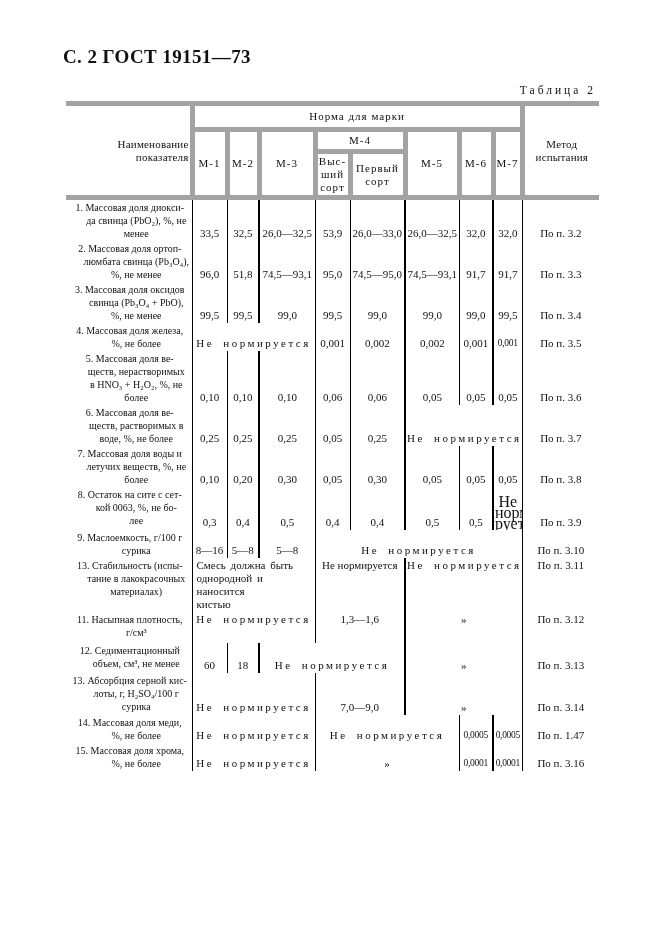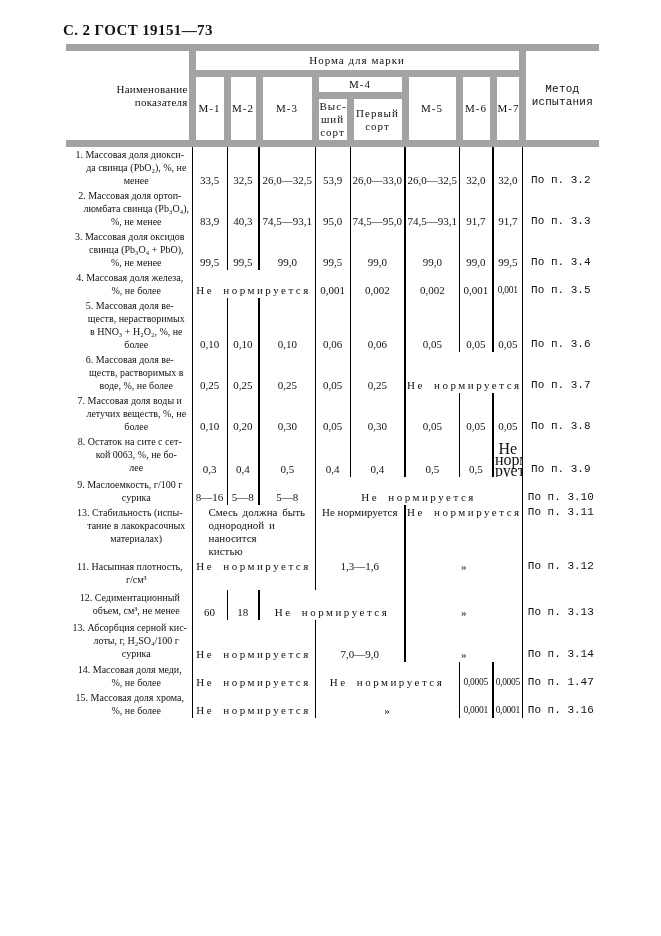--- a/index.html
+++ b/index.html
@@ -1,47 +1,48 @@
 <!DOCTYPE html>
 <html><head>
 <meta charset="utf-8">
 <style>
   html,body{margin:0;padding:0;background:#888;}
   .sheet{position:relative;width:661px;height:936px;background:#fff;color:#111;
          font-family:"Liberation Serif","DejaVu Serif","DejaVu Sans",serif;overflow:hidden;}
   .content{margin-left:63px;width:535px;}
-  .page-header{padding-top:22px;font-size:15px;font-weight:bold;letter-spacing:.4px;}
+  .page-header{padding-top:46px;font-size:19px;font-weight:bold;letter-spacing:.4px;}
   .caption{margin-top:16px;text-align:right;font-size:11.5px;letter-spacing:3px;padding-right:2px;}
   table{border-collapse:collapse;table-layout:fixed;width:532px;margin-top:5px;margin-left:3px;
         border-top:3px solid #000;font-size:11px;line-height:13px;}
   col.c-name{width:126px;} col.c-m1{width:35px;} col.c-m2{width:32px;} col.c-m3{width:56px;}
   col.c-hs{width:35px;} col.c-fs{width:55px;} col.c-m5{width:54px;} col.c-m6{width:34px;}
   col.c-m7{width:29px;} col.c-met{width:77px;}
   td{padding:1px 1px;vertical-align:bottom;text-align:center;white-space:pre-line;
      border-left:1px solid #000;border-right:1px solid #000;border-top:0;border-bottom:0;
      overflow:hidden;}
-  thead td{border:7px solid #a3a3a3;vertical-align:middle;letter-spacing:1px;}
+  thead td{border:5px solid #a3a3a3;vertical-align:middle;letter-spacing:1px;}
   thead{border-bottom:2px solid #000;}
   thead td.hname,thead td.hmet{letter-spacing:.2px;}
-  td.noL{border-left:none;text-align:right;} td.noR{border-right:none;font-family:Liberation Mono, monospace;}
+  td.noL{border-left:none;text-align:right;} td.noR{border-right:none;}
   td.tl{border-left-width:2px;}
   td.lab{vertical-align:top;text-align:center;padding:1px 2px 1px 17px;text-indent:-13px;
          font-size:10px;border-left:none;}
   tr.top td{vertical-align:top;}
   .sparse{letter-spacing:2.5px;word-spacing:4px;white-space:nowrap;}
-  .mix{text-align:left;padding-left:16px;word-spacing:2px;vertical-align:top;}
+  .mix{text-align:left;padding-left:4px;word-spacing:2px;vertical-align:top;}
   .tight{font-size:16px;line-height:11px;}
   .num-s{font-size:9.5px;letter-spacing:-.3px;}
 </style>
 </head>
 <body>
 
 <div class="sheet">
   <div class="content">
     <div class="page-header">С. 2 ГОСТ 19151—73</div>
+    <div class="caption">Таблица 2</div>
 
     <table>
       <colgroup>
         <col class="c-name">
           <col class="c-m1">
           <col class="c-m2">
           <col class="c-m3">
         <col class="c-hs">
           <col class="c-fs">
           <col class="c-m5">
@@ -86,22 +87,22 @@
           <td>26,0—33,0</td>
           <td class="tl">26,0—32,5</td>
           <td>32,0</td>
           <td class="tl">32,0</td>
           <td class="noR">По п. 3.2</td>
         </tr>
         <tr style="height:40px">
           <td class="lab">2. Массовая доля ортоп-
 люмбата свинца (Pb₃O₄),
 %, не менее</td>
-          <td>83,9</td>
-          <td>40,3</td>
+          <td>96,0</td>
+          <td>51,8</td>
           <td class="tl">74,5—93,1</td>
           <td>95,0</td>
           <td>74,5—95,0</td>
           <td class="tl">74,5—93,1</td>
           <td>91,7</td>
           <td class="tl">91,7</td>
           <td class="noR">По п. 3.3</td>
         </tr>
         <tr style="height:40px">
           <td class="lab">3. Массовая доля оксидов

